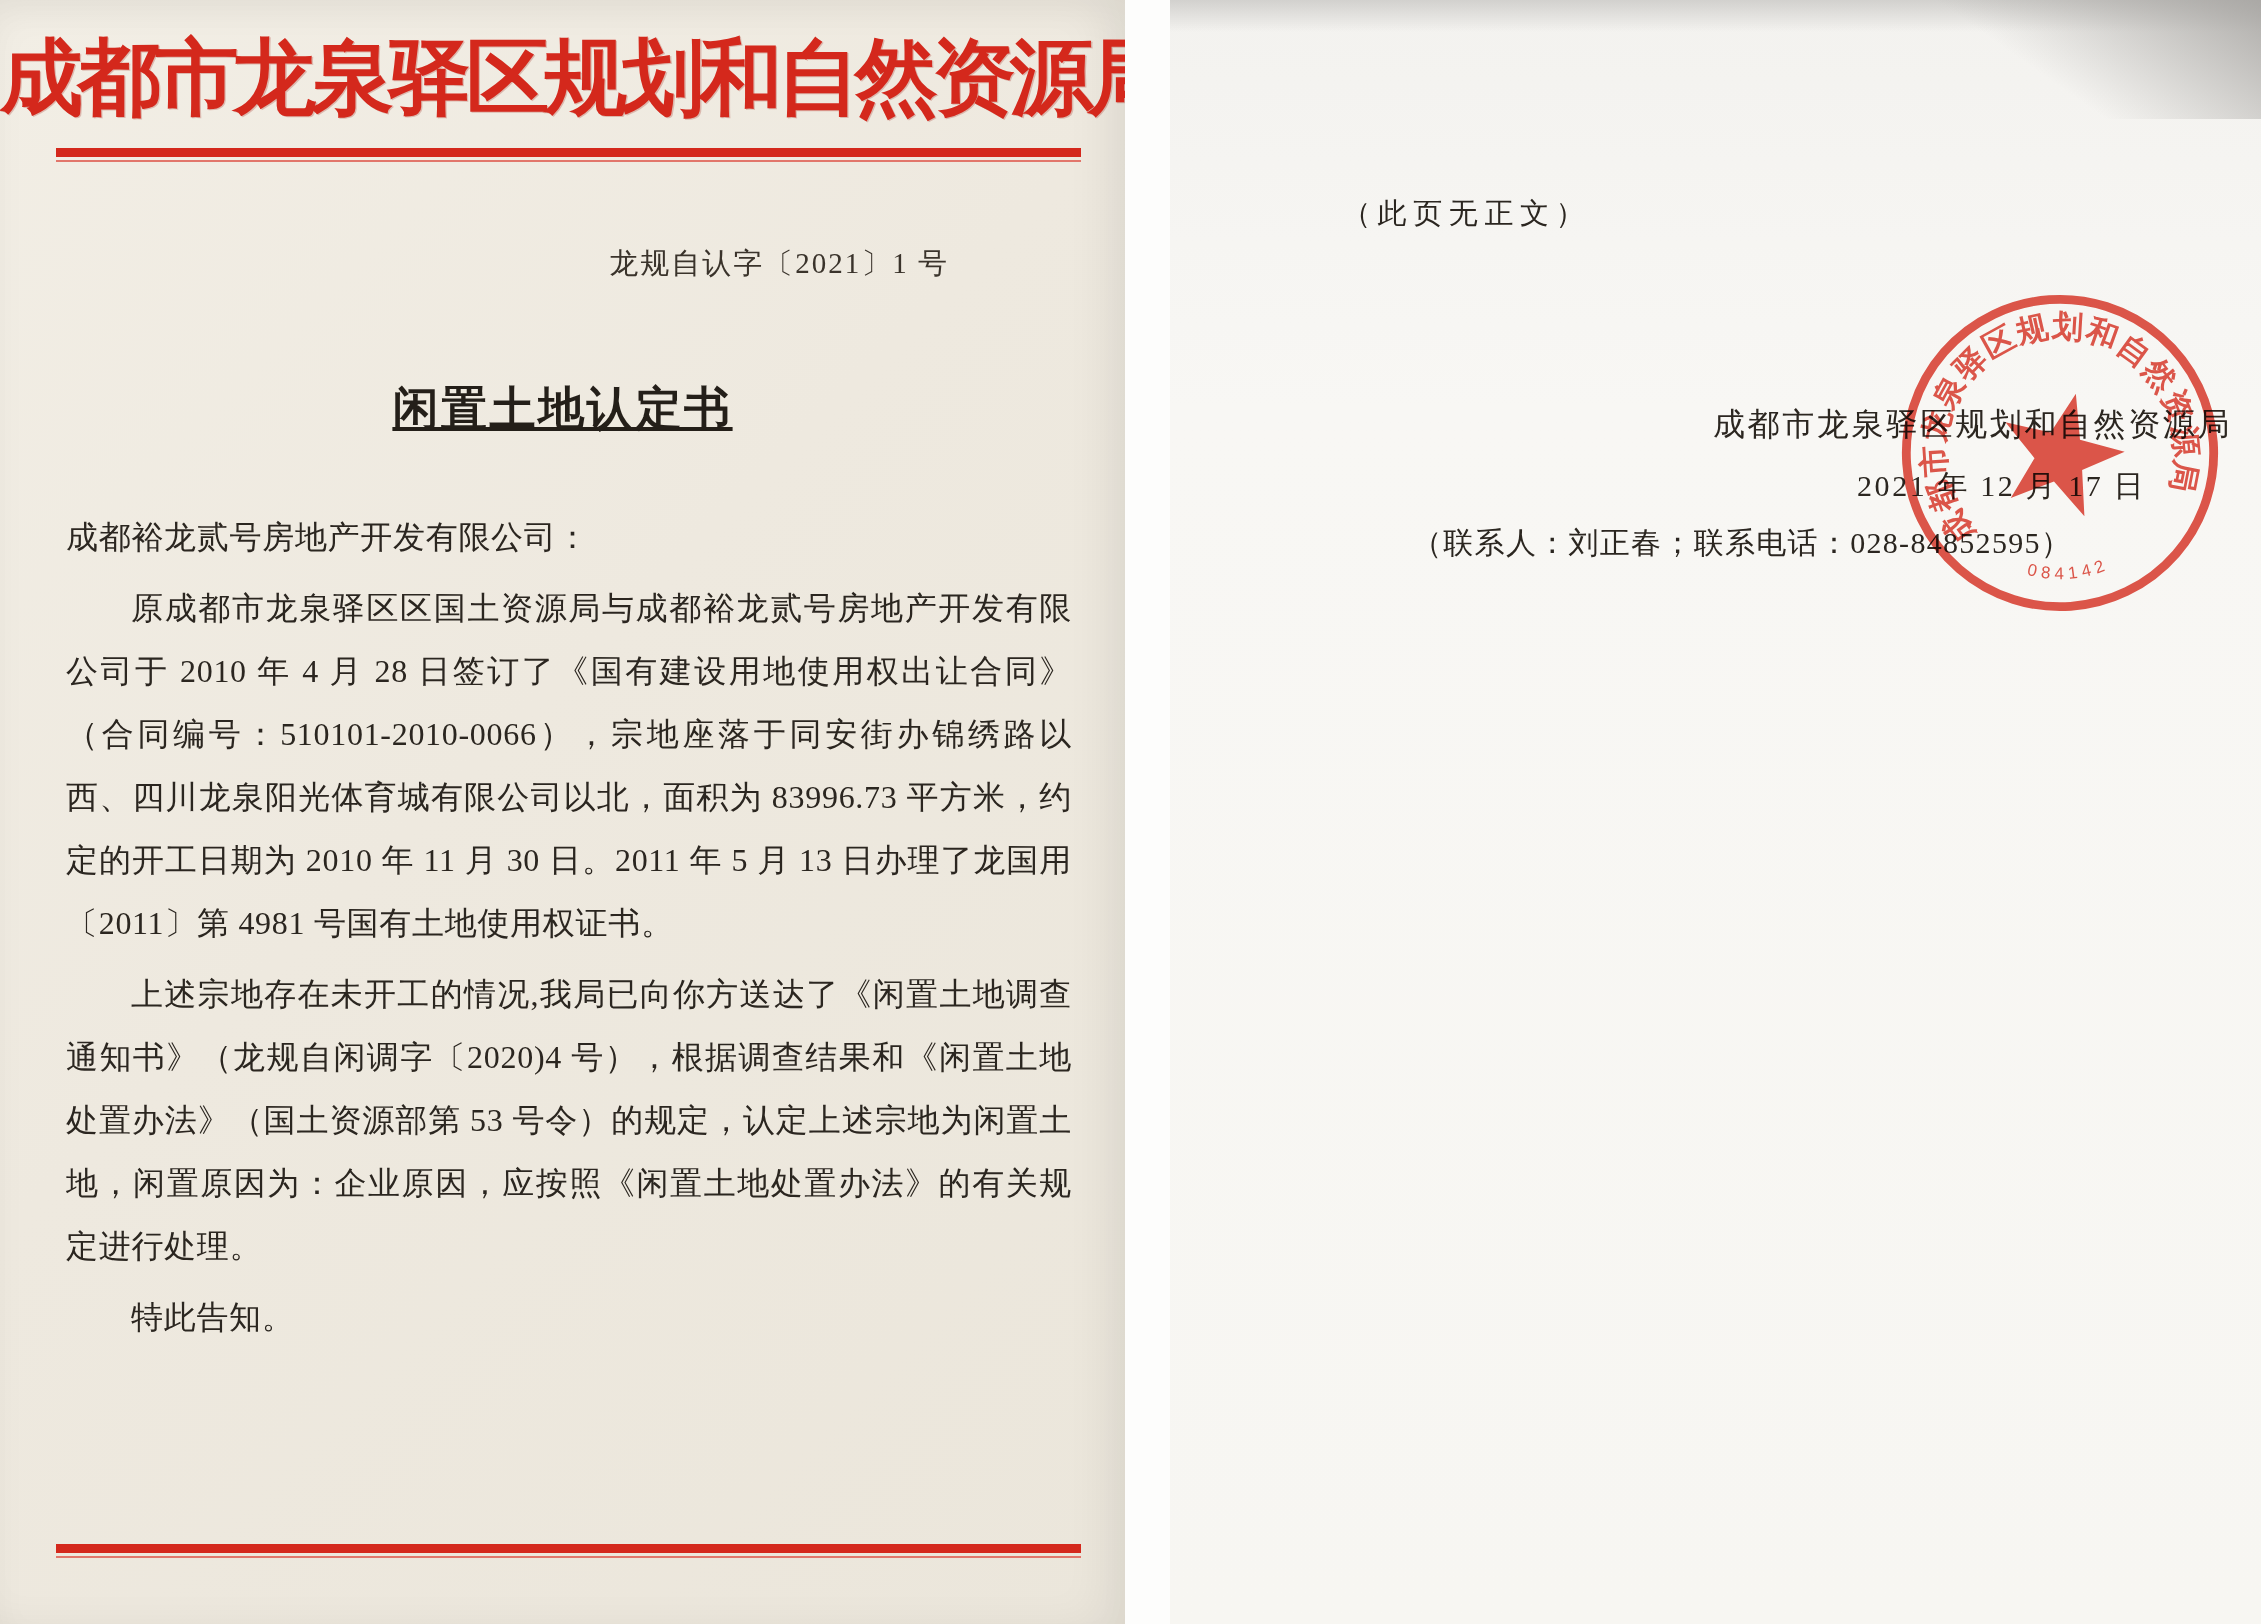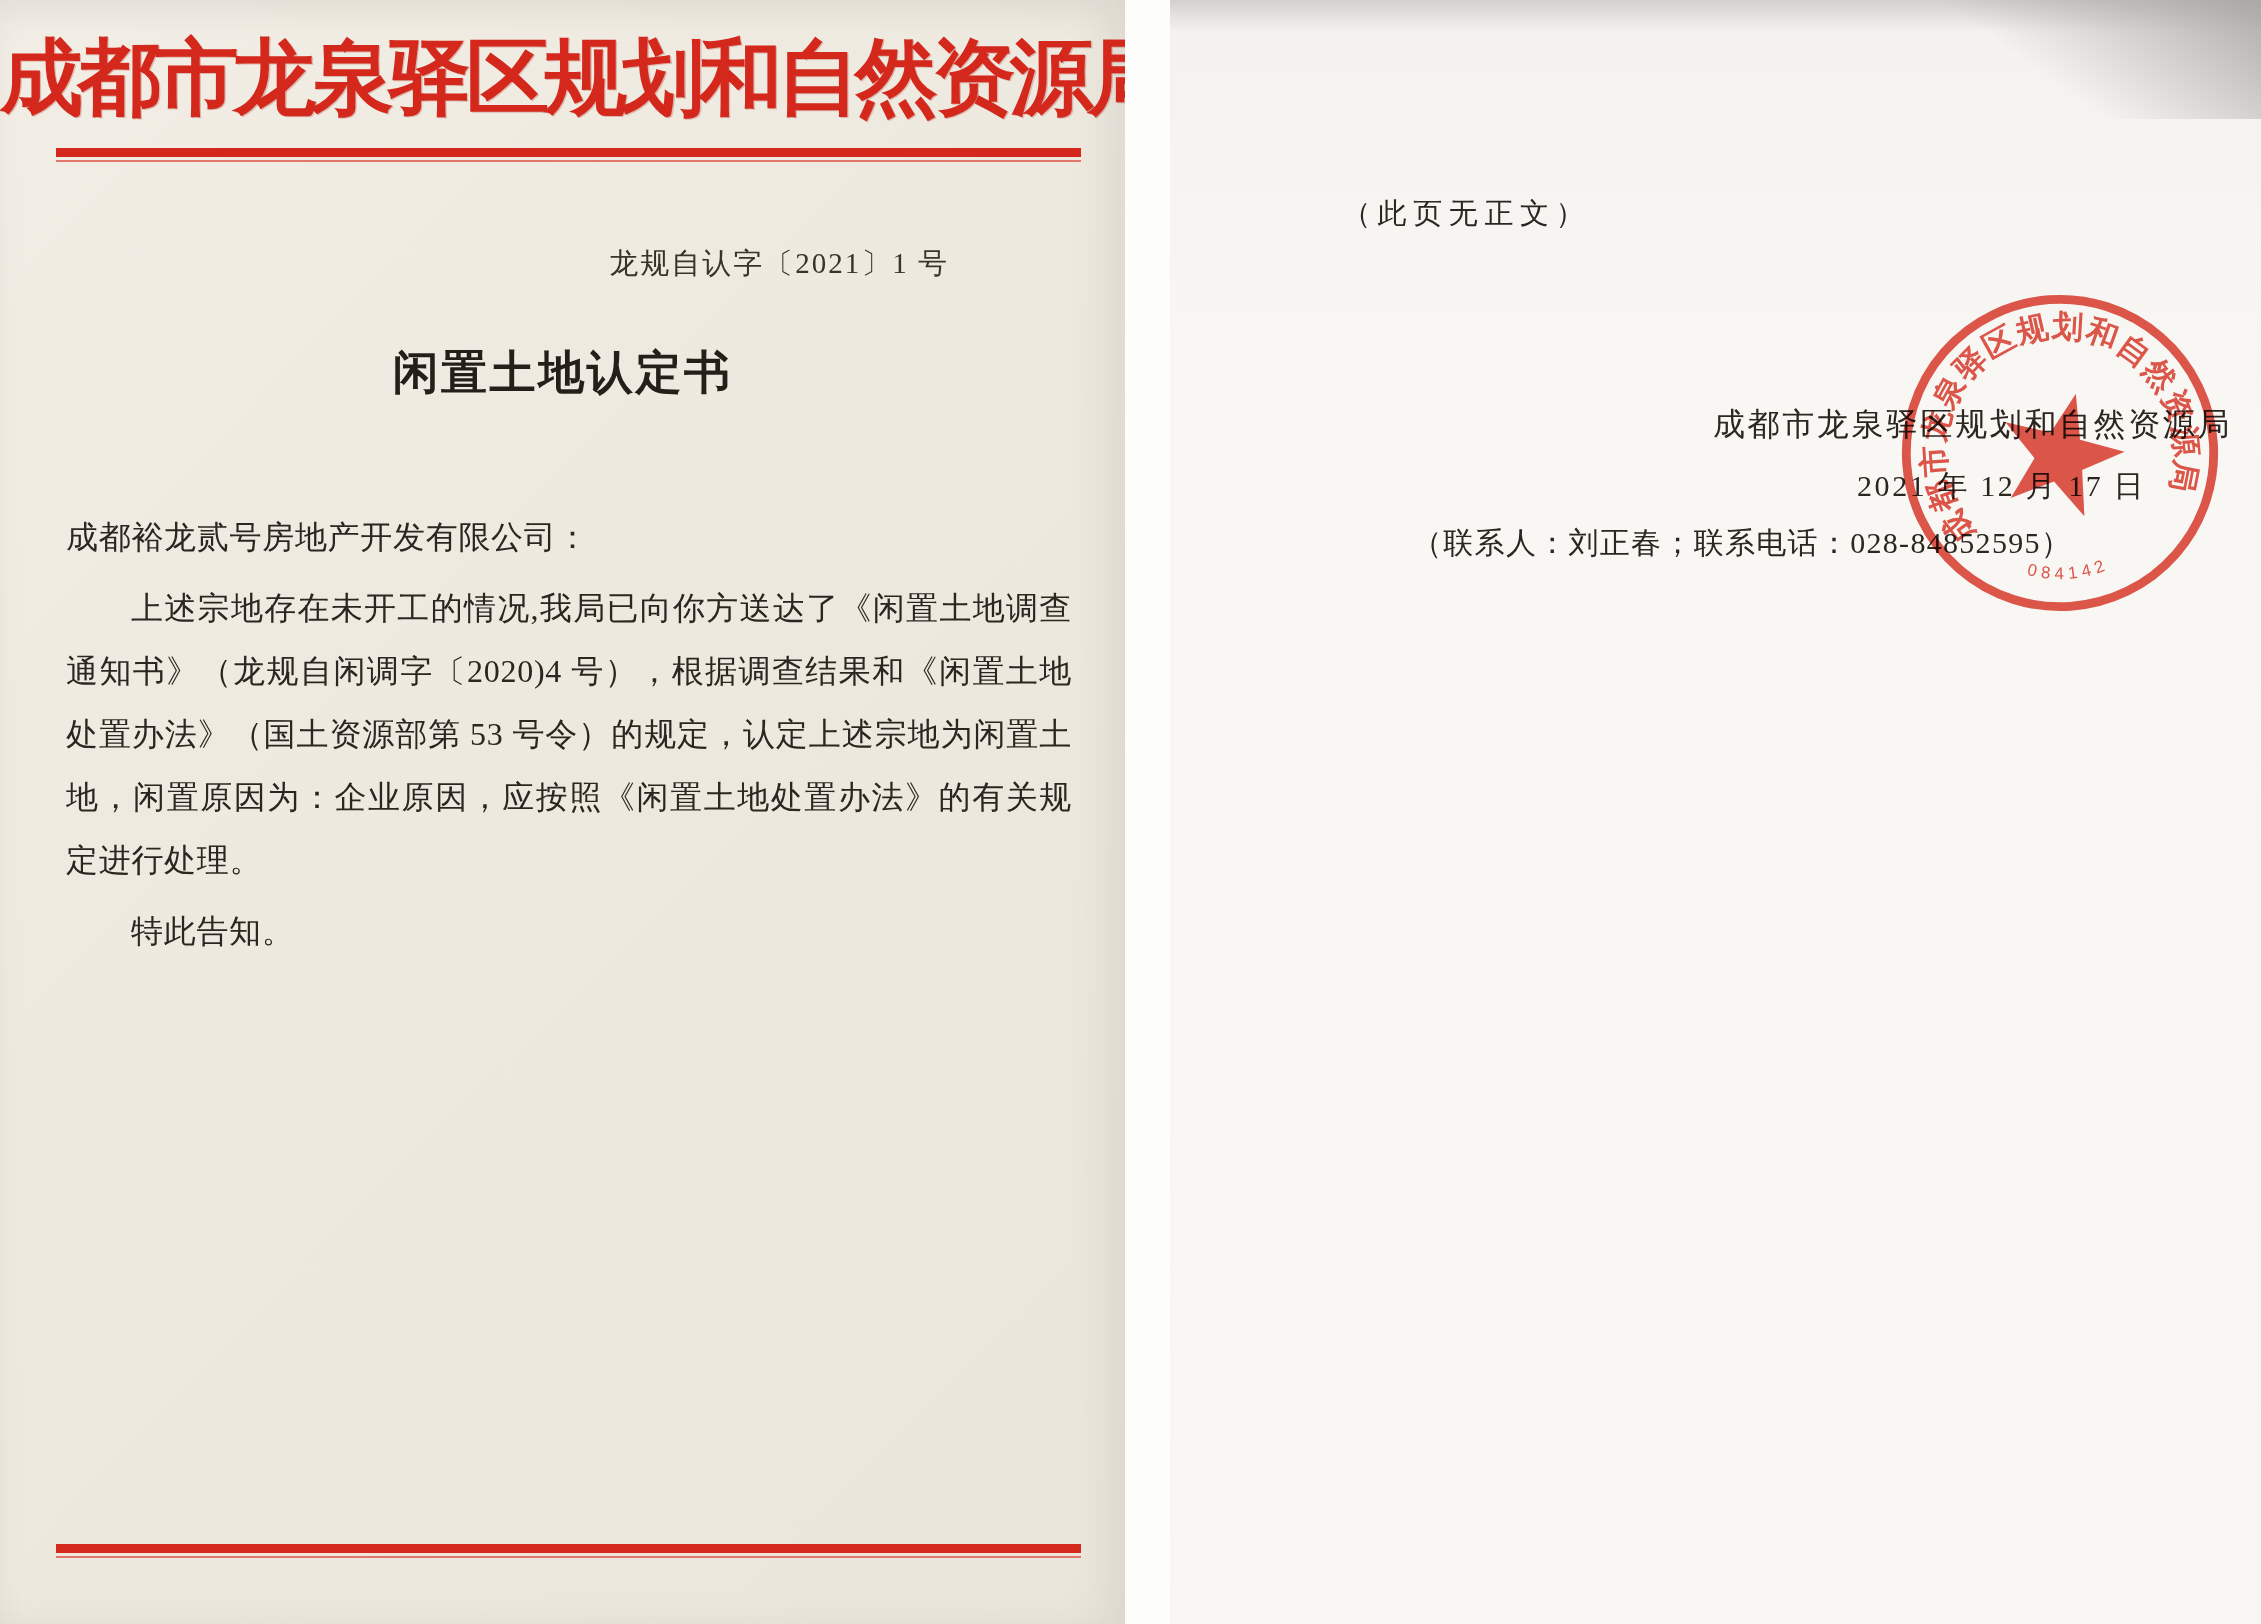--- a/index.html
+++ b/index.html
@@ -33,23 +33,23 @@
   .footer-rule { top: 1544px; }
   .rule-thick { height: 8.6px; background: #d4281c; }
   .rule-thin  { height: 2.6px;  background: #e2766b; margin-top: 3.3px; }
   .doc-number {
     position: absolute; top: 244px; right: 176px;
     font-size: 29px; letter-spacing: 2px; color: #3a332b;
     white-space: nowrap;
     margin-left: 36px;
   }
   .doc-title {
-    position: absolute; top: 342px; left: 0; width: 100%;
+    position: absolute; top: 378px; left: 0; width: 100%;
     text-align: center; font-size: 46px; font-weight: bold;
-    letter-spacing: 2.6px; color: #241f19;
+    letter-spacing: 2.6px; color: #241f19; text-decoration: underline;
   }
   .body-text {
     position: absolute; top: 498px; left: 58px; width: 1022px;
     font-size: 32px; line-height: 63px; color: #2b2620;
     text-align: justify; letter-spacing: 0.7px;
   }
   .body-text p { margin: 8px; }
   .para { text-indent: 65px; }
 
   
@@ -109,20 +109,21 @@
       <div class="rule-thick"></div>
       <div class="rule-thin"></div>
     </div>
 
     <div class="doc-number">龙规自认字〔2021〕1 号</div>
 
     <div class="doc-title">闲置土地认定书</div>
 
     <div class="body-text">
       <p class="addressee">成都裕龙贰号房地产开发有限公司：</p>
+      <p class="para">原成都市龙泉驿区区国土资源局与成都裕龙贰号房地产开发有限公司于 2010 年 4 月 28 日签订了《国有建设用地使用权出让合同》（合同编号：510101-2010-0066），宗地座落于同安街办锦绣路以西、四川龙泉阳光体育城有限公司以北，面积为 83996.73 平方米，约定的开工日期为 2010 年 11 月 30 日。2011 年 5 月 13 日办理了龙国用〔2011〕第 4981 号国有土地使用权证书。</p>
       <p class="para">上述宗地存在未开工的情况,我局已向你方送达了《闲置土地调查通知书》（龙规自闲调字〔2020)4 号），根据调查结果和《闲置土地处置办法》（国土资源部第 53 号令）的规定，认定上述宗地为闲置土地，闲置原因为：企业原因，应按照《闲置土地处置办法》的有关规定进行处理。</p>
       <p class="para">特此告知。</p>
     </div>
 
     <div class="footer-rule">
       <div class="rule-thick"></div>
       <div class="rule-thin"></div>
     </div>
   </div>
 

